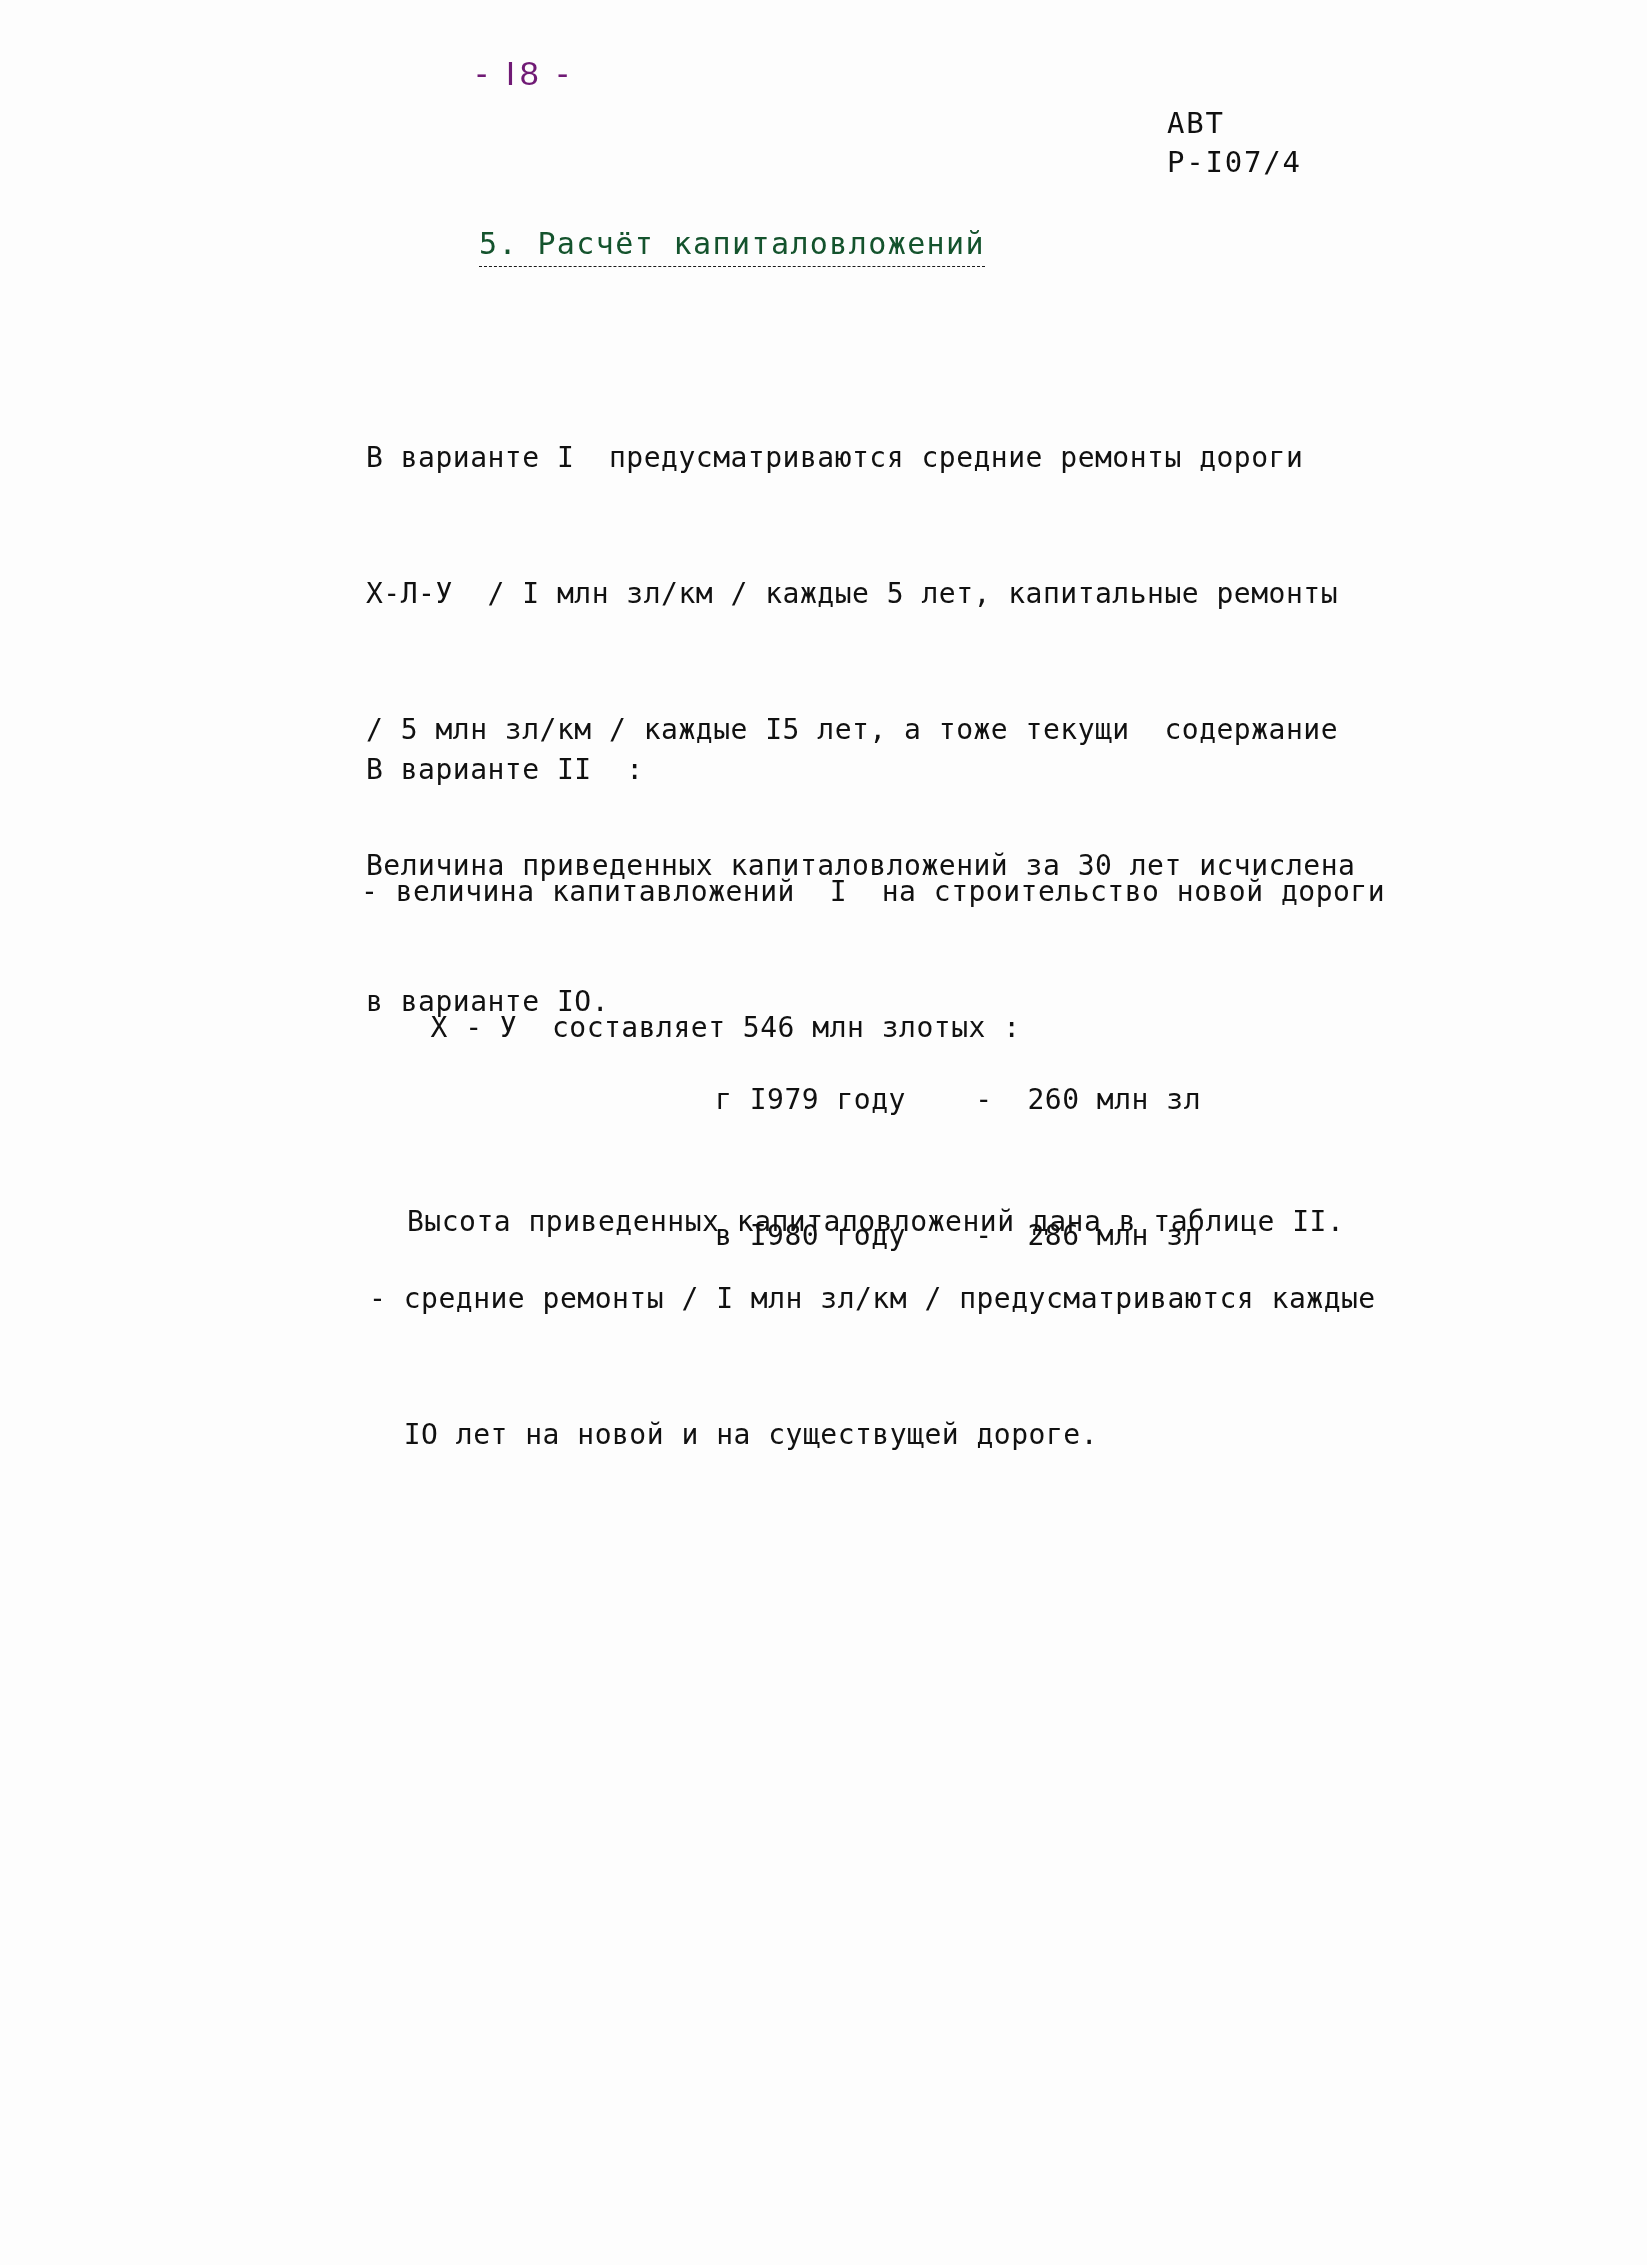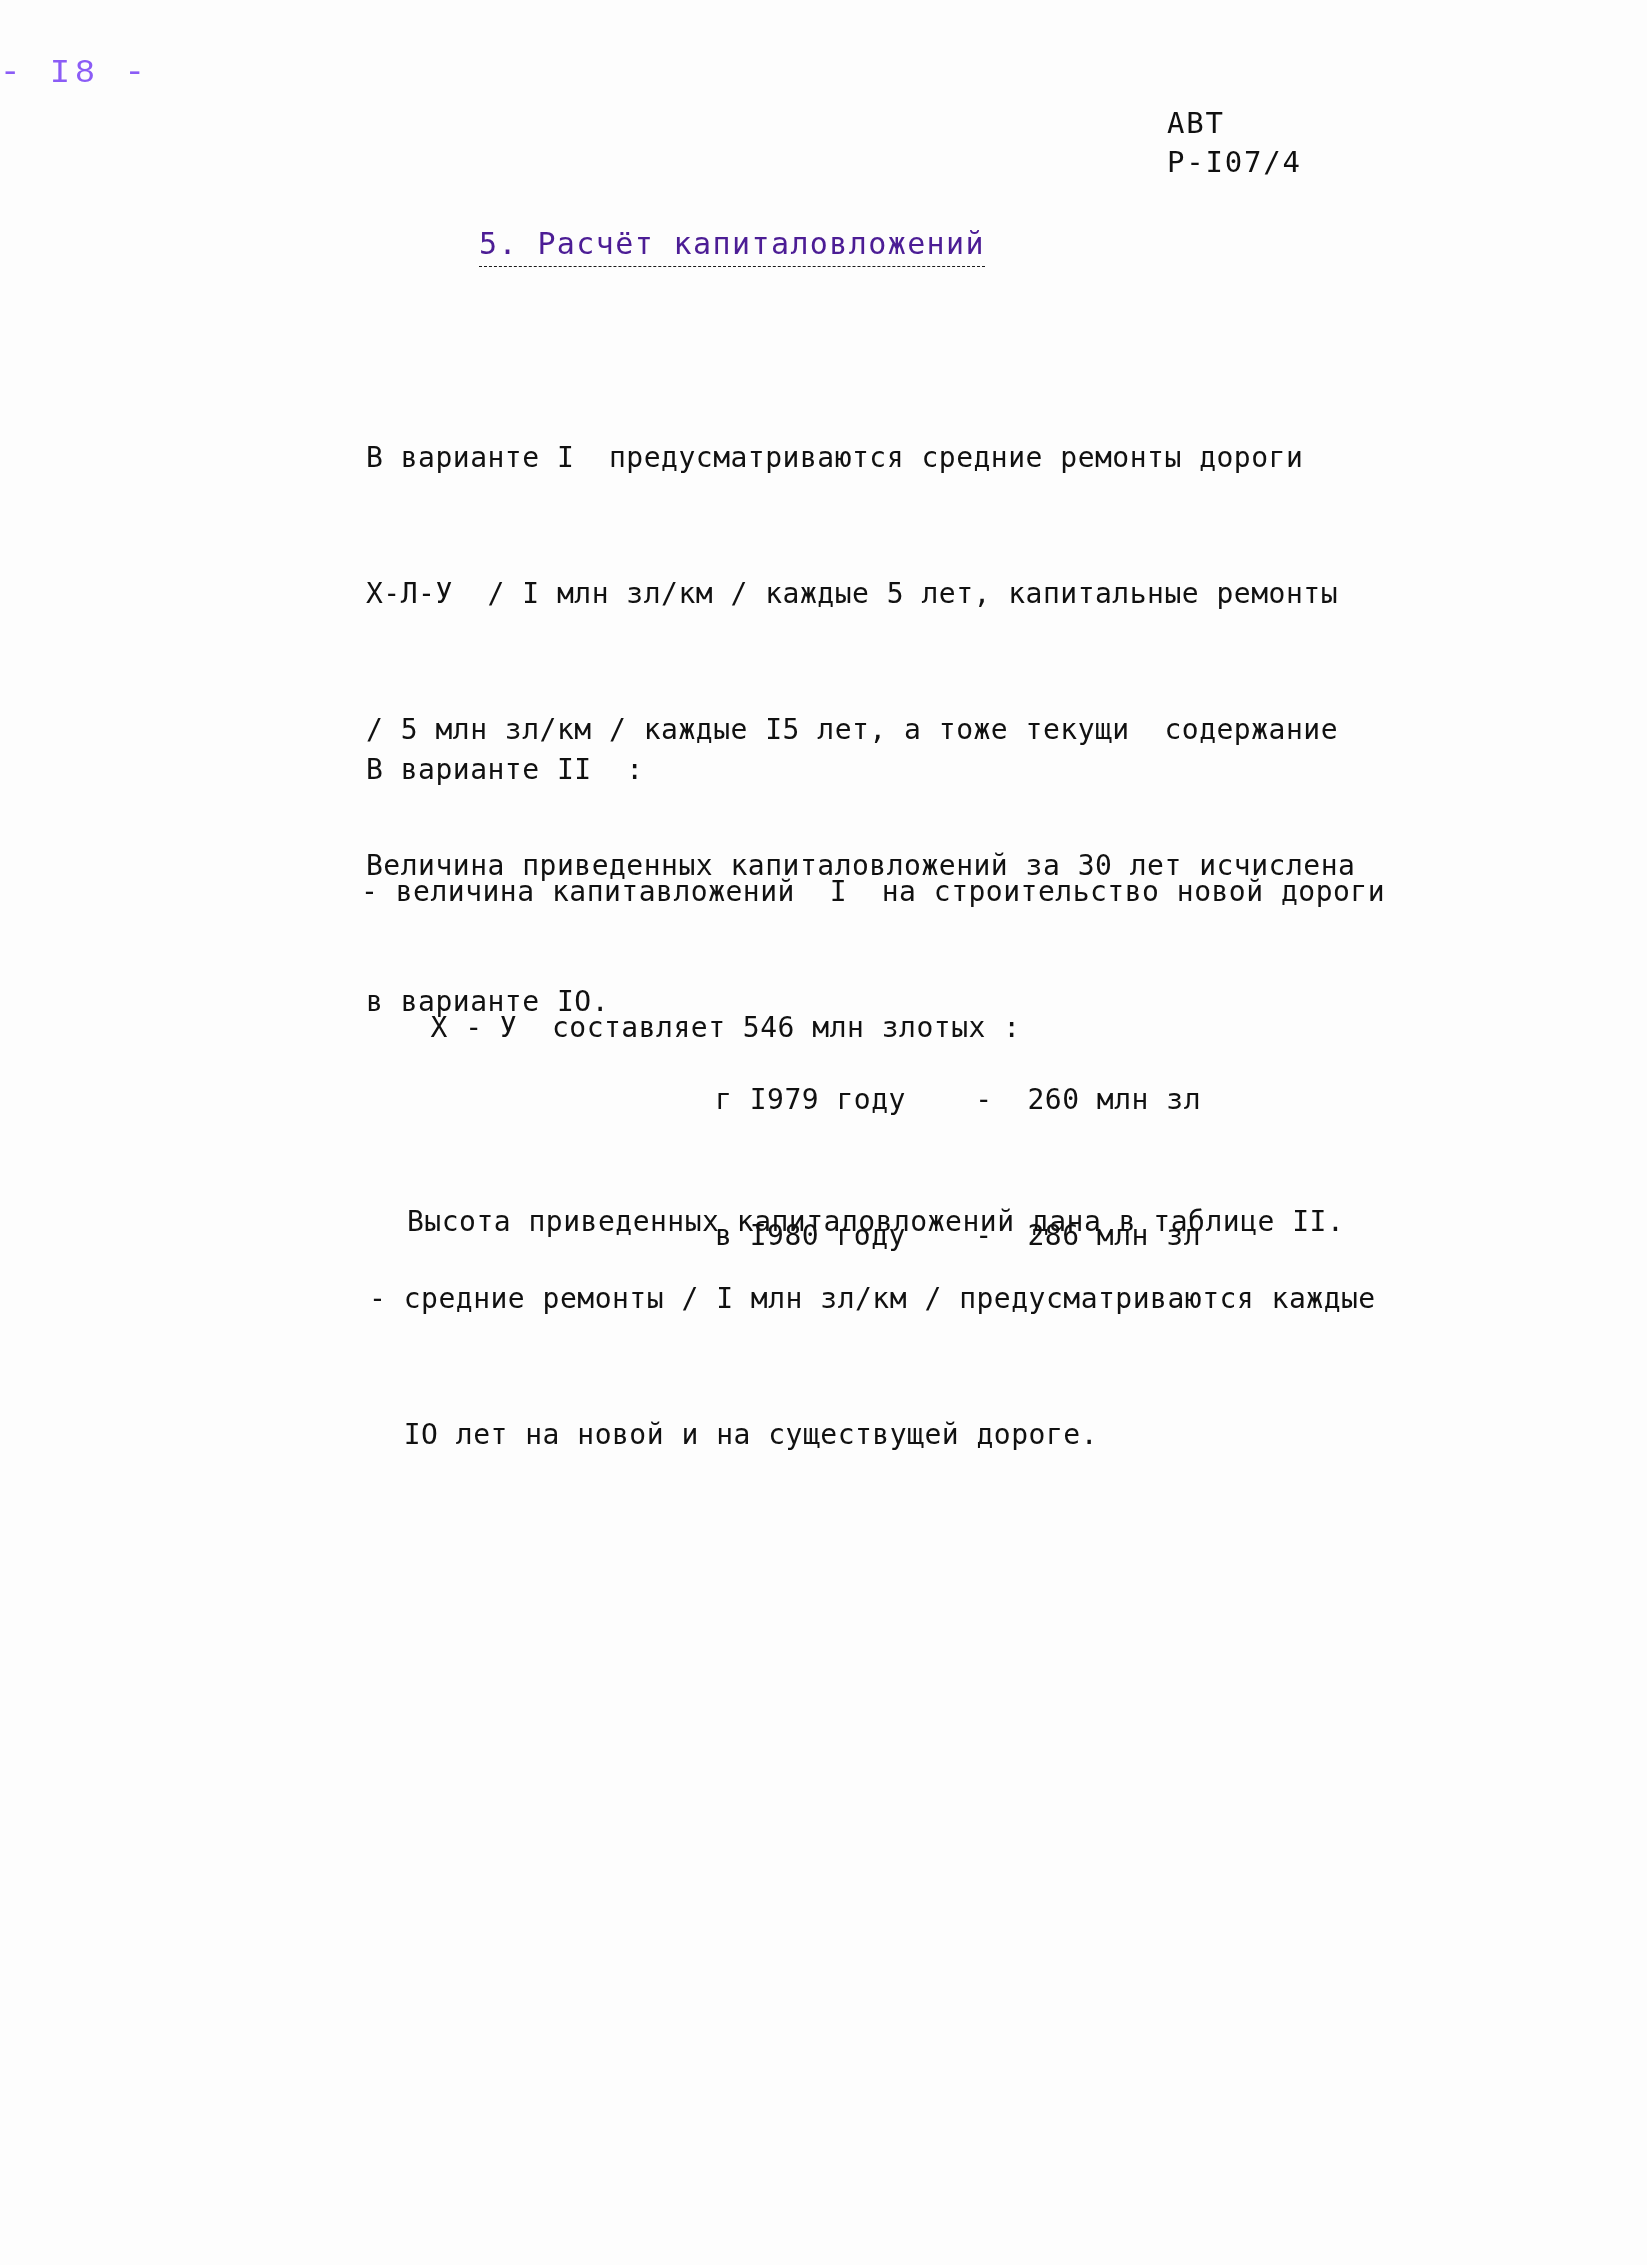--- a/index.html
+++ b/index.html
@@ -20,45 +20,45 @@
     inset: 0;
     background: #fdfdfd;
   }
 
   
   .page-number {
     position: absolute;
     top: 54px;
     left: 0;
     width: 1049px;
-    text-align: left;
+    text-align: center;
     font-size: 34px;
     letter-spacing: 4.5px;
-    font-family: Liberation Mono, monospace;
-    color: #8b5cf6;
+    font-family: Liberation Sans, sans-serif;
+    color: #701a75;
   }
   .doc-code {
     position: absolute;
     top: 104px;
     left: 1167px;
     font-size: 29px;
     line-height: 1.35;
     letter-spacing: 1.8px;
     color: #101010;
   }
   .doc-code div { white-space: pre; }
 
   
   .section-heading {
     position: absolute;
     top: 226px;
     left: 479px;
     font-size: 30px;
     letter-spacing: 1.4px;
-    color: #4c1d95;
+    color: #14532d;
     border-bottom: 1.8px dashed #1a1a1a;
     padding-bottom: 5.4px;
     white-space: pre;
   }
 
   
   .body-block {
     position: absolute;
     font-size: 28px;
     line-height: 1.62;

